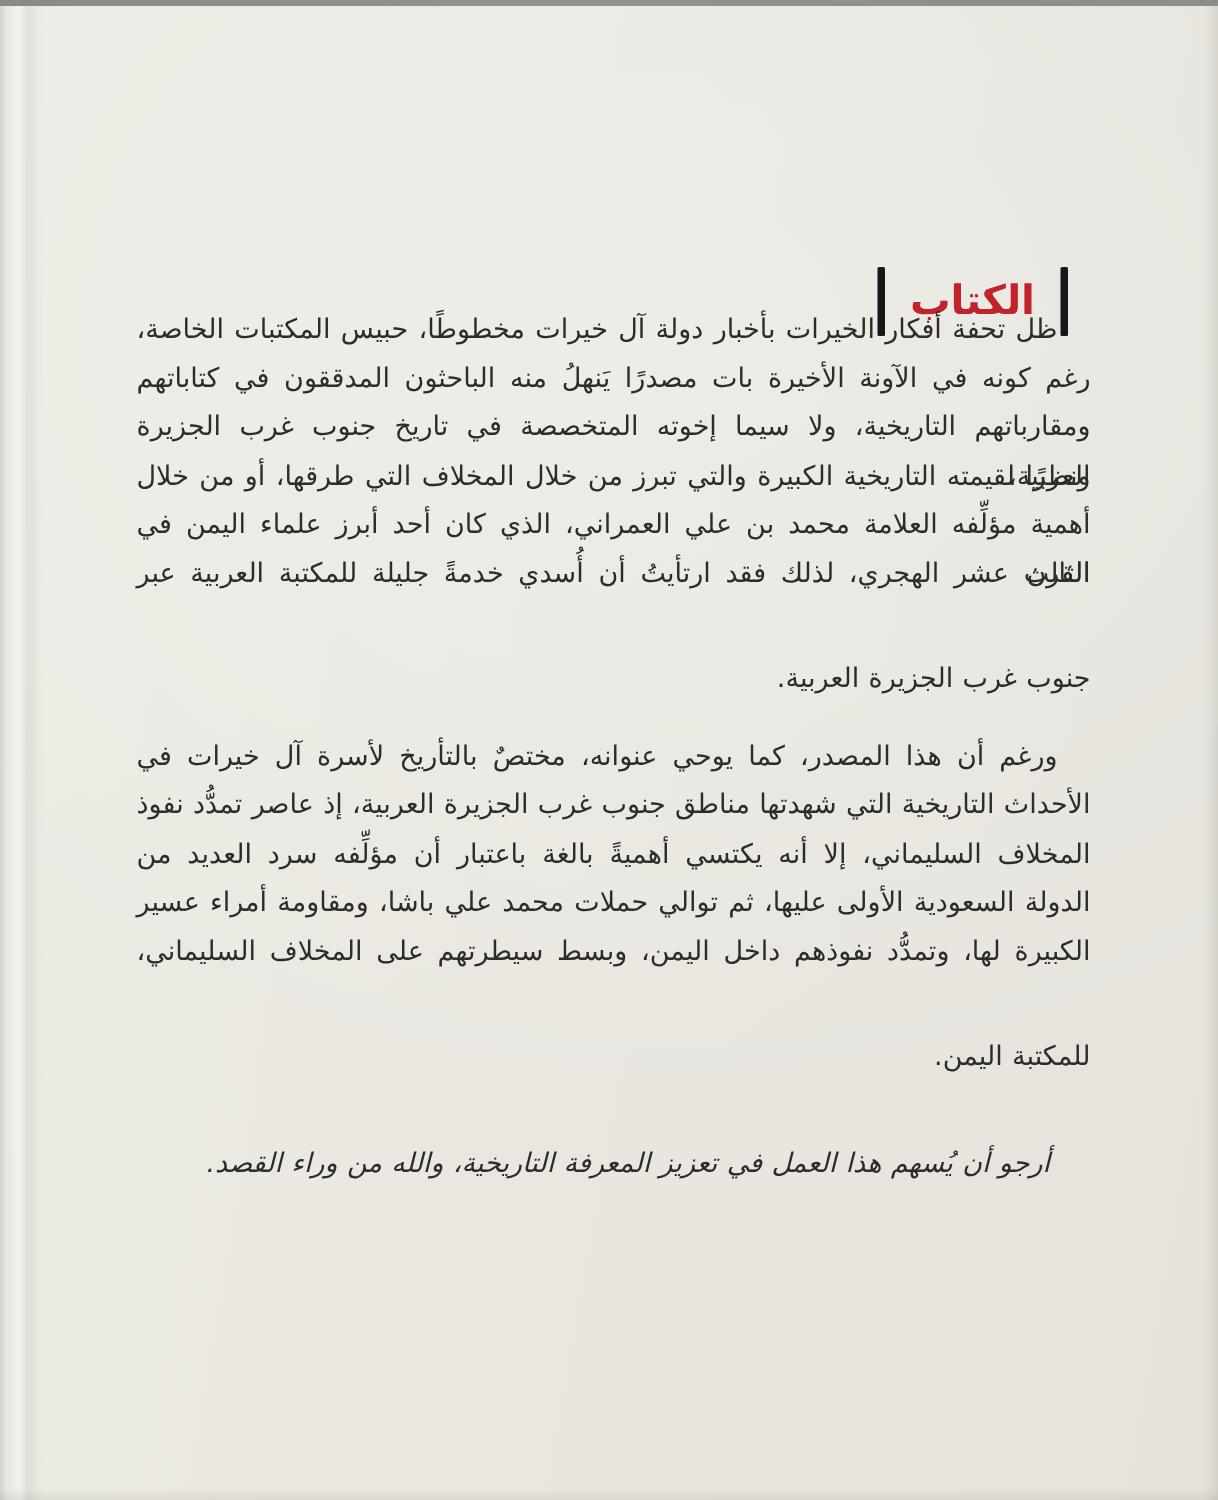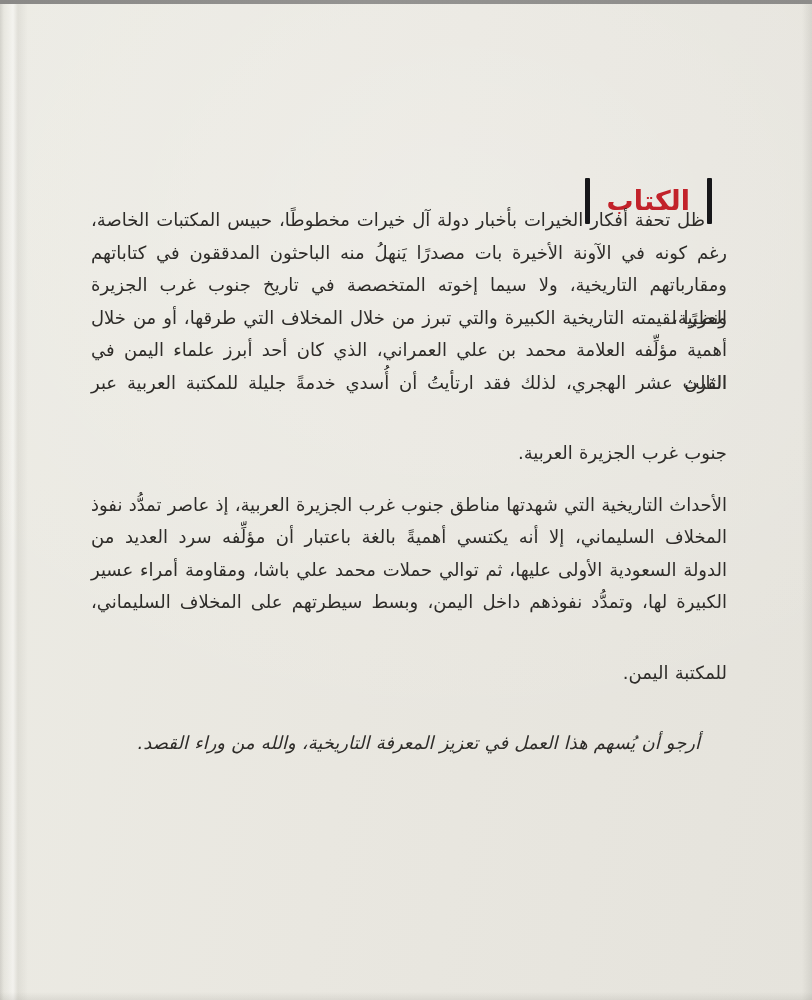--- a/index.html
+++ b/index.html
@@ -86,20 +86,21 @@
       <div class="line first">ظل تحفة أفكار الخيرات بأخبار دولة آل خيرات مخطوطًا، حبيس المكتبات الخاصة،</div>
       <div class="line">رغم كونه في الآونة الأخيرة بات مصدرًا يَنهلُ منه الباحثون المدققون في كتاباتهم</div>
       <div class="line">ومقارباتهم التاريخية، ولا سيما إخوته المتخصصة في تاريخ جنوب غرب الجزيرة العربية،</div>
       <div class="line">ونظرًا لقيمته التاريخية الكبيرة والتي تبرز من خلال المخلاف التي طرقها، أو من خلال</div>
       <div class="line">أهمية مؤلِّفه العلامة محمد بن علي العمراني، الذي كان أحد أبرز علماء اليمن في القرن</div>
       <div class="line">الثالث عشر الهجري، لذلك فقد ارتأيتُ أن أُسدي خدمةً جليلة للمكتبة العربية عبر</div>
       <div class="line last">جنوب غرب الجزيرة العربية.</div>
     </div>
 
     <div class="para p2">
+      <div class="line first">ورغم أن هذا المصدر، كما يوحي عنوانه، مختصٌ بالتأريخ لأسرة آل خيرات في</div>
       <div class="line">الأحداث التاريخية التي شهدتها مناطق جنوب غرب الجزيرة العربية، إذ عاصر تمدُّد نفوذ</div>
       <div class="line">المخلاف السليماني، إلا أنه يكتسي أهميةً بالغة باعتبار أن مؤلِّفه سرد العديد من</div>
       <div class="line">الدولة السعودية الأولى عليها، ثم توالي حملات محمد علي باشا، ومقاومة أمراء عسير</div>
       <div class="line">الكبيرة لها، وتمدُّد نفوذهم داخل اليمن، وبسط سيطرتهم على المخلاف السليماني،</div>
       <div class="line last">للمكتبة اليمن.</div>
     </div>
 
     <div class="para p3">
       <div class="line last">أرجو أن يُسهم هذا العمل في تعزيز المعرفة التاريخية، والله من وراء القصد.</div>
     </div>

